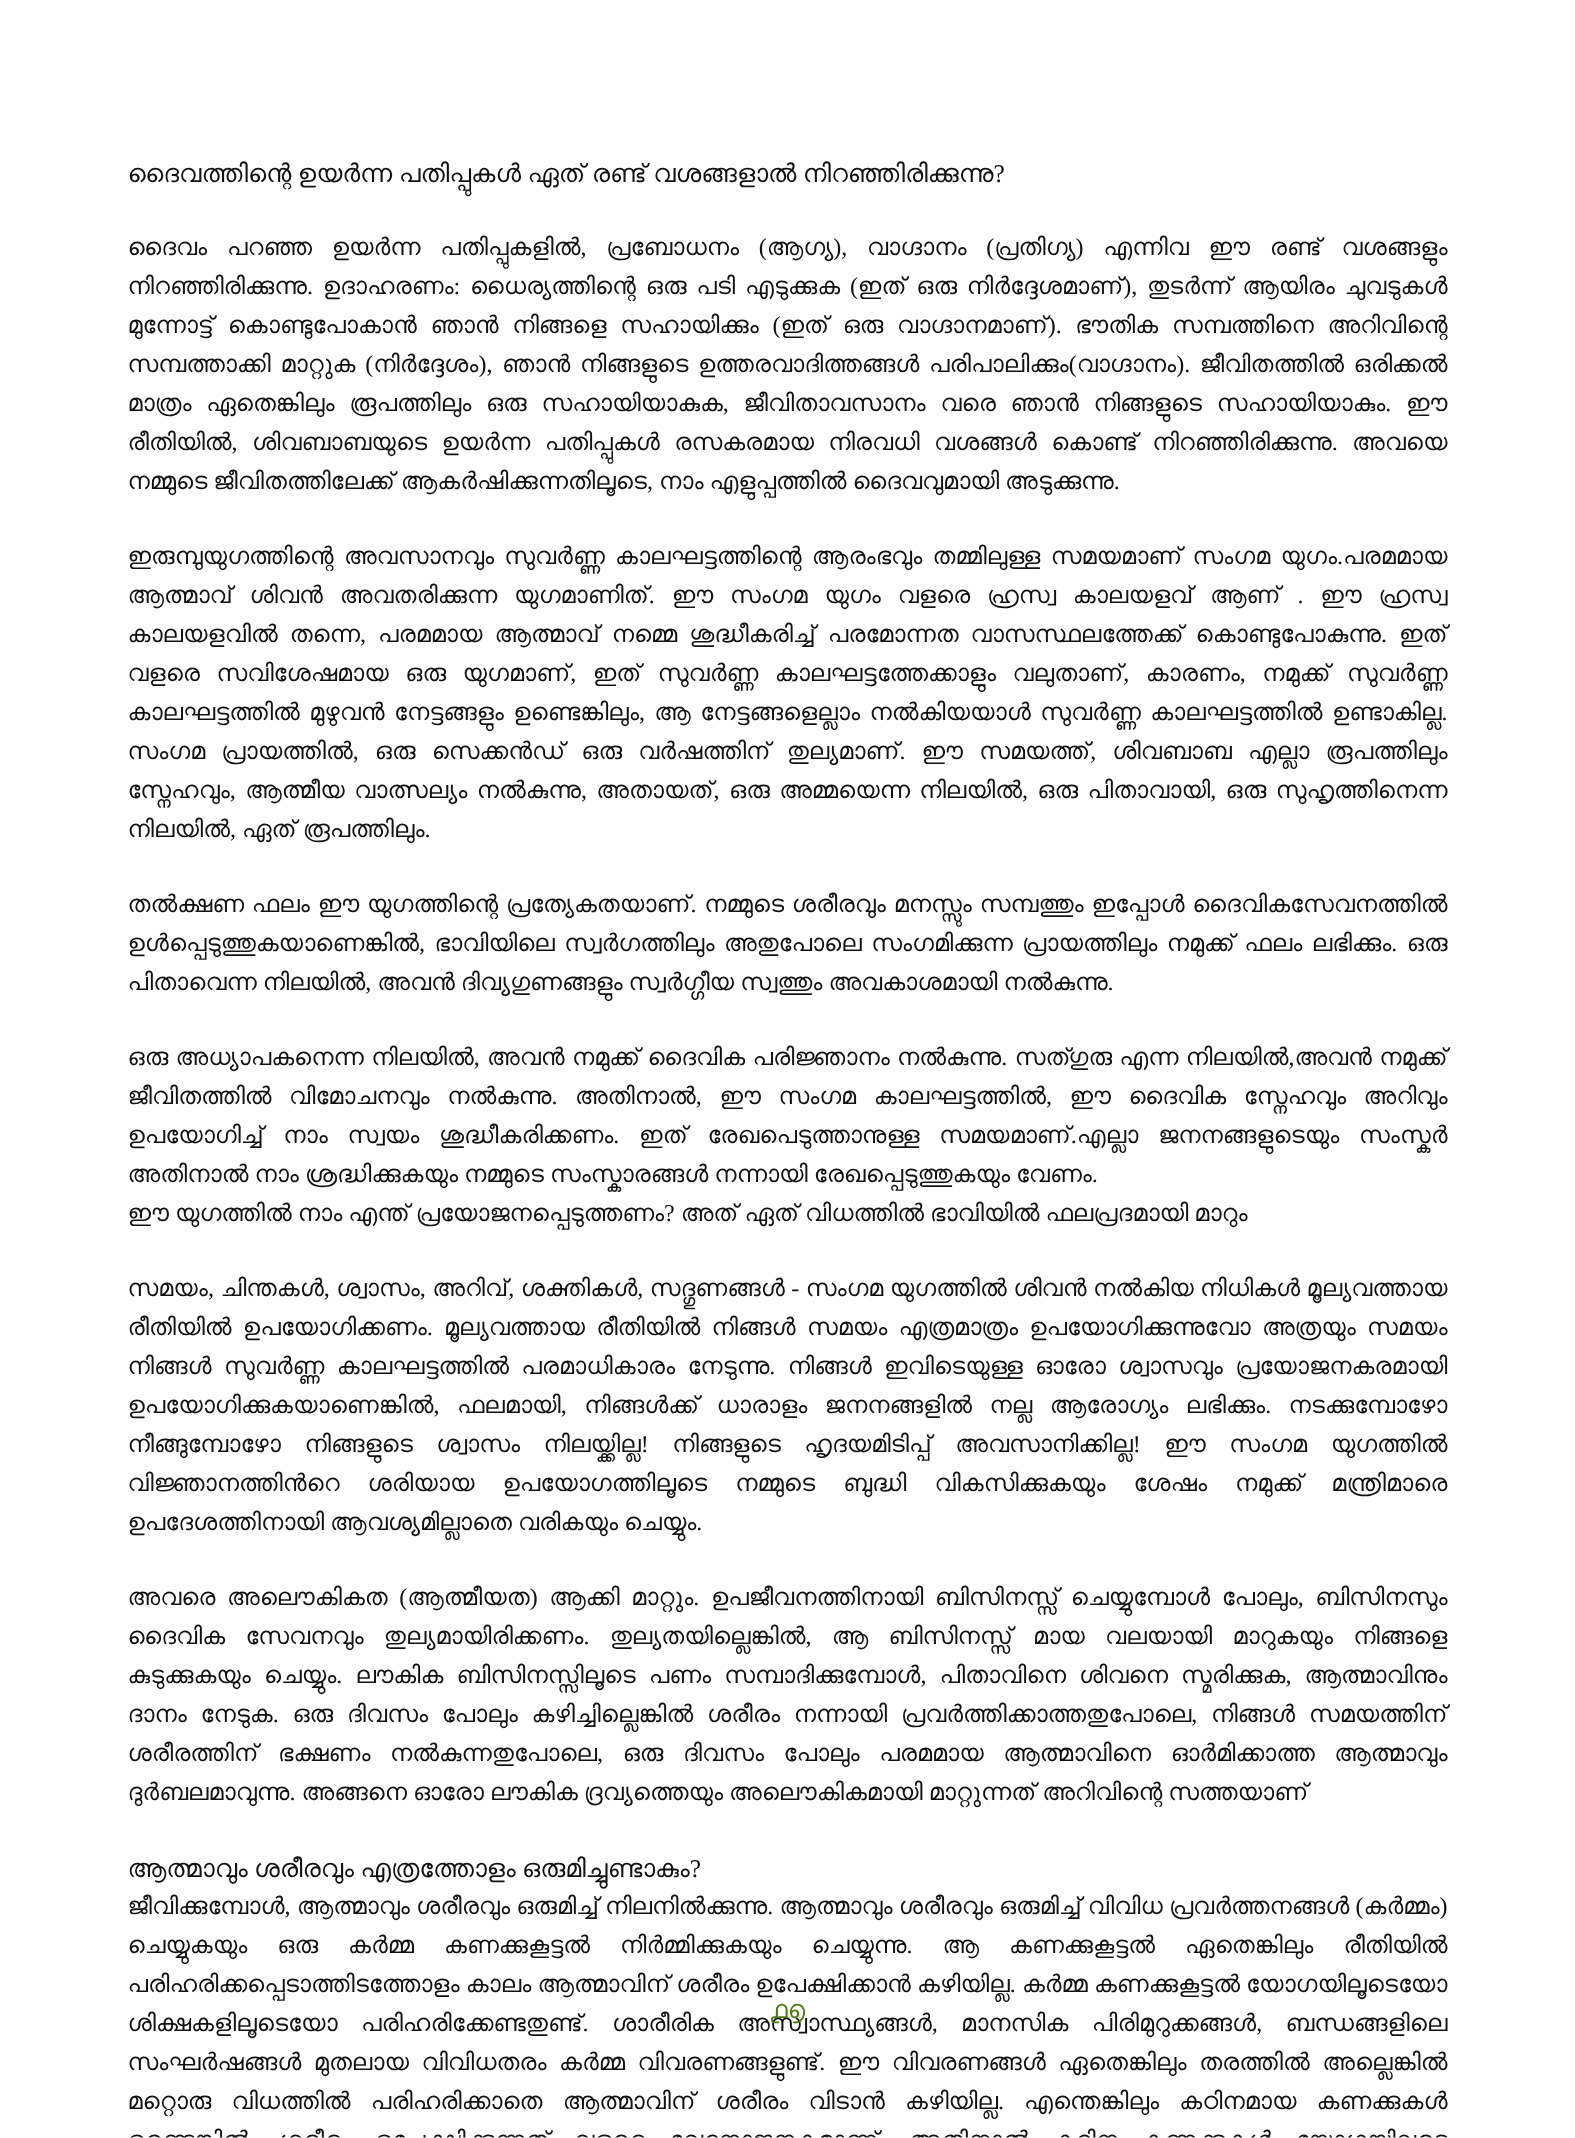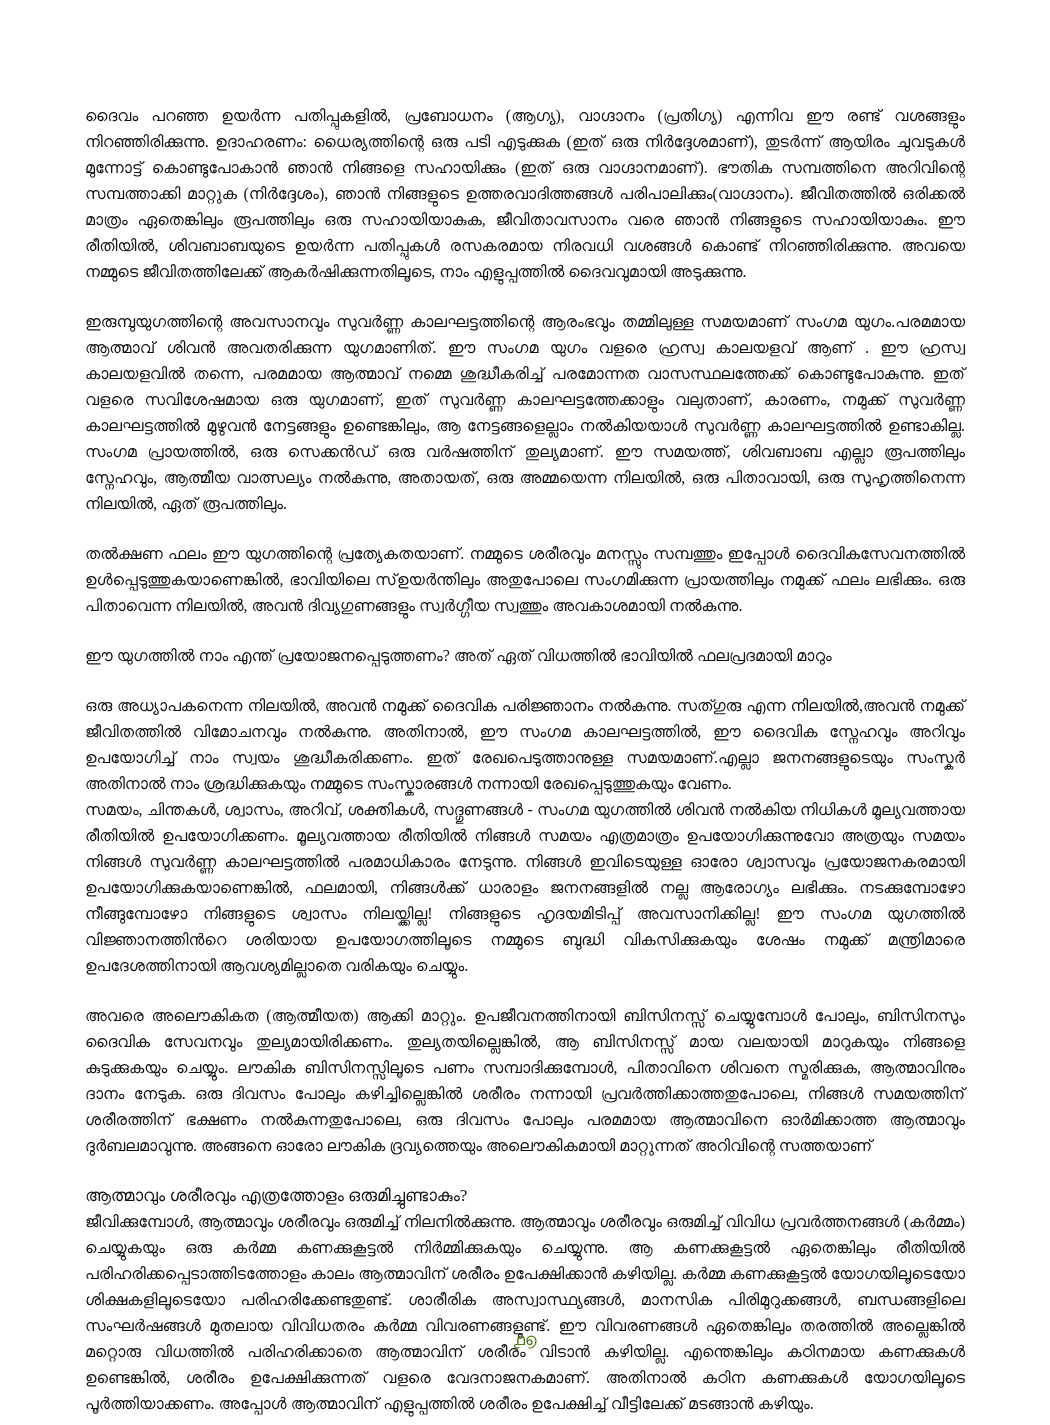--- a/index.html
+++ b/index.html
@@ -47,31 +47,32 @@
     text-align: center;
     font-size: 17px;
     color: #4d7c0f;
   }
 </style>
 </head>
 <body>
 
 <div class="page">
 
+  <h2 class="doc-heading gap-after">ദൈവത്തിന്റെ ഉയർന്ന പതിപ്പുകൾ ഏത് രണ്ട് വശങ്ങളാൽ നിറഞ്ഞിരിക്കുന്നു?</h2>
 
   <p class="doc-para gap-after">ദൈവം പറഞ്ഞ ഉയർന്ന പതിപ്പുകളിൽ, പ്രബോധനം (ആഗ്യ), വാഗ്ദാനം (പ്രതിഗ്യ) എന്നിവ ഈ രണ്ട് വശങ്ങളും നിറഞ്ഞിരിക്കുന്നു. ഉദാഹരണം: ധൈര്യത്തിന്റെ ഒരു പടി എടുക്കുക (ഇത് ഒരു നിർദ്ദേശമാണ്), തുടർന്ന് ആയിരം ചുവടുകൾ മുന്നോട്ട് കൊണ്ടുപോകാൻ ഞാൻ നിങ്ങളെ സഹായിക്കും (ഇത് ഒരു വാഗ്ദാനമാണ്). ഭൗതിക സമ്പത്തിനെ അറിവിന്റെ സമ്പത്താക്കി മാറ്റുക (നിർദ്ദേശം), ഞാൻ നിങ്ങളുടെ ഉത്തരവാദിത്തങ്ങൾ പരിപാലിക്കും(വാഗ്ദാനം). ജീവിതത്തിൽ ഒരിക്കൽ മാത്രം ഏതെങ്കിലും രൂപത്തിലും ഒരു സഹായിയാകുക, ജീവിതാവസാനം വരെ ഞാൻ നിങ്ങളുടെ സഹായിയാകും. ഈ രീതിയിൽ, ശിവബാബയുടെ ഉയർന്ന പതിപ്പുകൾ രസകരമായ നിരവധി വശങ്ങൾ കൊണ്ട് നിറഞ്ഞിരിക്കുന്നു. അവയെ നമ്മുടെ ജീവിതത്തിലേക്ക് ആകർഷിക്കുന്നതിലൂടെ, നാം എളുപ്പത്തിൽ ദൈവവുമായി അടുക്കുന്നു.</p>
 
 
   <p class="doc-para gap-after">ഇരുമ്പുയുഗത്തിന്റെ അവസാനവും സുവർണ്ണ കാലഘട്ടത്തിന്റെ ആരംഭവും തമ്മിലുള്ള സമയമാണ് സംഗമ യുഗം.പരമമായ ആത്മാവ് ശിവൻ അവതരിക്കുന്ന യുഗമാണിത്. ഈ സംഗമ യുഗം വളരെ ഹ്രസ്വ കാലയളവ് ആണ് . ഈ ഹ്രസ്വ കാലയളവിൽ തന്നെ, പരമമായ ആത്മാവ് നമ്മെ ശുദ്ധീകരിച്ച് പരമോന്നത വാസസ്ഥലത്തേക്ക് കൊണ്ടുപോകുന്നു. ഇത് വളരെ സവിശേഷമായ ഒരു യുഗമാണ്, ഇത് സുവർണ്ണ കാലഘട്ടത്തേക്കാളും വലുതാണ്, കാരണം, നമുക്ക് സുവർണ്ണ കാലഘട്ടത്തിൽ മുഴുവൻ നേട്ടങ്ങളും ഉണ്ടെങ്കിലും, ആ നേട്ടങ്ങളെല്ലാം നൽകിയയാൾ സുവർണ്ണ കാലഘട്ടത്തിൽ ഉണ്ടാകില്ല. സംഗമ പ്രായത്തിൽ, ഒരു സെക്കൻഡ് ഒരു വർഷത്തിന് തുല്യമാണ്. ഈ സമയത്ത്, ശിവബാബ എല്ലാ രൂപത്തിലും സ്നേഹവും, ആത്മീയ വാത്സല്യം നൽകുന്നു, അതായത്, ഒരു അമ്മയെന്ന നിലയിൽ, ഒരു പിതാവായി, ഒരു സുഹൃത്തിനെന്ന നിലയിൽ, ഏത് രൂപത്തിലും.</p>
 
-  <p class="doc-para gap-after">തൽക്ഷണ ഫലം ഈ യുഗത്തിന്റെ പ്രത്യേകതയാണ്. നമ്മുടെ ശരീരവും മനസ്സും സമ്പത്തും ഇപ്പോൾ ദൈവികസേവനത്തിൽ ഉൾപ്പെടുത്തുകയാണെങ്കിൽ, ഭാവിയിലെ സ്ഉയർന്തിലും അതുപോലെ സംഗമിക്കുന്ന പ്രായത്തിലും നമുക്ക് ഫലം ലഭിക്കും. ഒരു പിതാവെന്ന നിലയിൽ, അവൻ ദിവ്യഗുണങ്ങളും സ്വർഗ്ഗീയ സ്വത്തും അവകാശമായി നൽകുന്നു.</p>
+  <p class="doc-para gap-after">തൽക്ഷണ ഫലം ഈ യുഗത്തിന്റെ പ്രത്യേകതയാണ്. നമ്മുടെ ശരീരവും മനസ്സും സമ്പത്തും ഇപ്പോൾ ദൈവികസേവനത്തിൽ ഉൾപ്പെടുത്തുകയാണെങ്കിൽ, ഭാവിയിലെ സ്വർഗത്തിലും അതുപോലെ സംഗമിക്കുന്ന പ്രായത്തിലും നമുക്ക് ഫലം ലഭിക്കും. ഒരു പിതാവെന്ന നിലയിൽ, അവൻ ദിവ്യഗുണങ്ങളും സ്വർഗ്ഗീയ സ്വത്തും അവകാശമായി നൽകുന്നു.</p>
+
+  <p class="doc-para no-gap">ഒരു അധ്യാപകനെന്ന നിലയിൽ, അവൻ നമുക്ക് ദൈവിക പരിജ്ഞാനം നൽകുന്നു. സത്ഗുരു എന്ന നിലയിൽ,അവൻ നമുക്ക് ജീവിതത്തിൽ വിമോചനവും നൽകുന്നു. അതിനാൽ, ഈ സംഗമ കാലഘട്ടത്തിൽ, ഈ ദൈവിക സ്നേഹവും അറിവും ഉപയോഗിച്ച് നാം സ്വയം ശുദ്ധീകരിക്കണം. ഇത് രേഖപെടുത്താനുള്ള സമയമാണ്.എല്ലാ ജനനങ്ങളുടെയും സംസ്കർ അതിനാൽ നാം ശ്രദ്ധിക്കുകയും നമ്മുടെ സംസ്കാരങ്ങൾ നന്നായി രേഖപ്പെടുത്തുകയും വേണം.</p>
 
   <p class="doc-para gap-after">ഈ യുഗത്തിൽ നാം എന്ത് പ്രയോജനപ്പെടുത്തണം? അത് ഏത് വിധത്തിൽ ഭാവിയിൽ ഫലപ്രദമായി മാറും</p>
-
-  <p class="doc-para no-gap">ഒരു അധ്യാപകനെന്ന നിലയിൽ, അവൻ നമുക്ക് ദൈവിക പരിജ്ഞാനം നൽകുന്നു. സത്ഗുരു എന്ന നിലയിൽ,അവൻ നമുക്ക് ജീവിതത്തിൽ വിമോചനവും നൽകുന്നു. അതിനാൽ, ഈ സംഗമ കാലഘട്ടത്തിൽ, ഈ ദൈവിക സ്നേഹവും അറിവും ഉപയോഗിച്ച് നാം സ്വയം ശുദ്ധീകരിക്കണം. ഇത് രേഖപെടുത്താനുള്ള സമയമാണ്.എല്ലാ ജനനങ്ങളുടെയും സംസ്കർ അതിനാൽ നാം ശ്രദ്ധിക്കുകയും നമ്മുടെ സംസ്കാരങ്ങൾ നന്നായി രേഖപ്പെടുത്തുകയും വേണം.</p>
 
   <p class="doc-para gap-after">സമയം, ചിന്തകൾ, ശ്വാസം, അറിവ്, ശക്തികൾ, സദ്ഗുണങ്ങൾ - സംഗമ യുഗത്തിൽ ശിവൻ നൽകിയ നിധികൾ മൂല്യവത്തായ രീതിയിൽ ഉപയോഗിക്കണം. മൂല്യവത്തായ രീതിയിൽ നിങ്ങൾ സമയം എത്രമാത്രം ഉപയോഗിക്കുന്നുവോ അത്രയും സമയം നിങ്ങൾ സുവർണ്ണ കാലഘട്ടത്തിൽ പരമാധികാരം നേടുന്നു. നിങ്ങൾ ഇവിടെയുള്ള ഓരോ ശ്വാസവും പ്രയോജനകരമായി ഉപയോഗിക്കുകയാണെങ്കിൽ, ഫലമായി, നിങ്ങൾക്ക് ധാരാളം ജനനങ്ങളിൽ നല്ല ആരോഗ്യം ലഭിക്കും. നടക്കുമ്പോഴോ നീങ്ങുമ്പോഴോ നിങ്ങളുടെ ശ്വാസം നിലയ്ക്കില്ല! നിങ്ങളുടെ ഹൃദയമിടിപ്പ് അവസാനിക്കില്ല! ഈ സംഗമ യുഗത്തിൽ വിജ്ഞാനത്തിൻറെ ശരിയായ ഉപയോഗത്തിലൂടെ നമ്മുടെ ബുദ്ധി വികസിക്കുകയും ശേഷം നമുക്ക് മന്ത്രിമാരെ ഉപദേശത്തിനായി ആവശ്യമില്ലാതെ വരികയും ചെയ്യും.</p>
 
   <p class="doc-para gap-after">അവരെ അലൌകികത (ആത്മീയത) ആക്കി മാറ്റും. ഉപജീവനത്തിനായി ബിസിനസ്സ് ചെയ്യുമ്പോൾ പോലും, ബിസിനസും ദൈവിക സേവനവും തുല്യമായിരിക്കണം. തുല്യതയില്ലെങ്കിൽ, ആ ബിസിനസ്സ് മായ വലയായി മാറുകയും നിങ്ങളെ കുടുക്കുകയും ചെയ്യും. ലൗകിക ബിസിനസ്സിലൂടെ പണം സമ്പാദിക്കുമ്പോൾ, പിതാവിനെ ശിവനെ സ്മരിക്കുക, ആത്മാവിനും ദാനം നേടുക. ഒരു ദിവസം പോലും കഴിച്ചില്ലെങ്കിൽ ശരീരം നന്നായി പ്രവർത്തിക്കാത്തതുപോലെ, നിങ്ങൾ സമയത്തിന് ശരീരത്തിന് ഭക്ഷണം നൽകുന്നതുപോലെ, ഒരു ദിവസം പോലും പരമമായ ആത്മാവിനെ ഓർമിക്കാത്ത ആത്മാവും ദുർബലമാവുന്നു. അങ്ങനെ ഓരോ ലൗകിക ദ്രവ്യത്തെയും അലൌകികമായി മാറ്റുന്നത് അറിവിന്റെ സത്തയാണ്</p>
 
   <h2 class="doc-heading no-gap">ആത്മാവും ശരീരവും എത്രത്തോളം ഒരുമിച്ചുണ്ടാകും?</h2>
 
   <p class="doc-para no-gap">ജീവിക്കുമ്പോൾ, ആത്മാവും ശരീരവും ഒരുമിച്ച് നിലനിൽക്കുന്നു. ആത്മാവും ശരീരവും ഒരുമിച്ച് വിവിധ പ്രവർത്തനങ്ങൾ (കർമ്മം) ചെയ്യുകയും ഒരു കർമ്മ കണക്കുകൂട്ടൽ നിർമ്മിക്കുകയും ചെയ്യുന്നു. ആ കണക്കുകൂട്ടൽ ഏതെങ്കിലും രീതിയിൽ പരിഹരിക്കപ്പെടാത്തിടത്തോളം കാലം ആത്മാവിന് ശരീരം ഉപേക്ഷിക്കാൻ കഴിയില്ല. കർമ്മ കണക്കുകൂട്ടൽ യോഗയിലൂടെയോ ശിക്ഷകളിലൂടെയോ പരിഹരിക്കേണ്ടതുണ്ട്. ശാരീരിക അസ്വാസ്ഥ്യങ്ങൾ, മാനസിക പിരിമുറുക്കങ്ങൾ, ബന്ധങ്ങളിലെ സംഘർഷങ്ങൾ മുതലായ വിവിധതരം കർമ്മ വിവരണങ്ങളുണ്ട്. ഈ വിവരണങ്ങൾ ഏതെങ്കിലും തരത്തിൽ അല്ലെങ്കിൽ മറ്റൊരു വിധത്തിൽ പരിഹരിക്കാതെ ആത്മാവിന് ശരീരം വിടാൻ കഴിയില്ല. എന്തെങ്കിലും കഠിനമായ കണക്കുകൾ ഉണ്ടെങ്കിൽ, ശരീരം ഉപേക്ഷിക്കുന്നത് വളരെ വേദനാജനകമാണ്. അതിനാൽ കഠിന കണക്കുകൾ യോഗയിലൂടെ പൂർത്തിയാക്കണം. അപ്പോൾ ആത്മാവിന് എളുപ്പത്തിൽ ശരീരം ഉപേക്ഷിച്ച് വീട്ടിലേക്ക് മടങ്ങാൻ കഴിയും.</p>
 
 </div>

